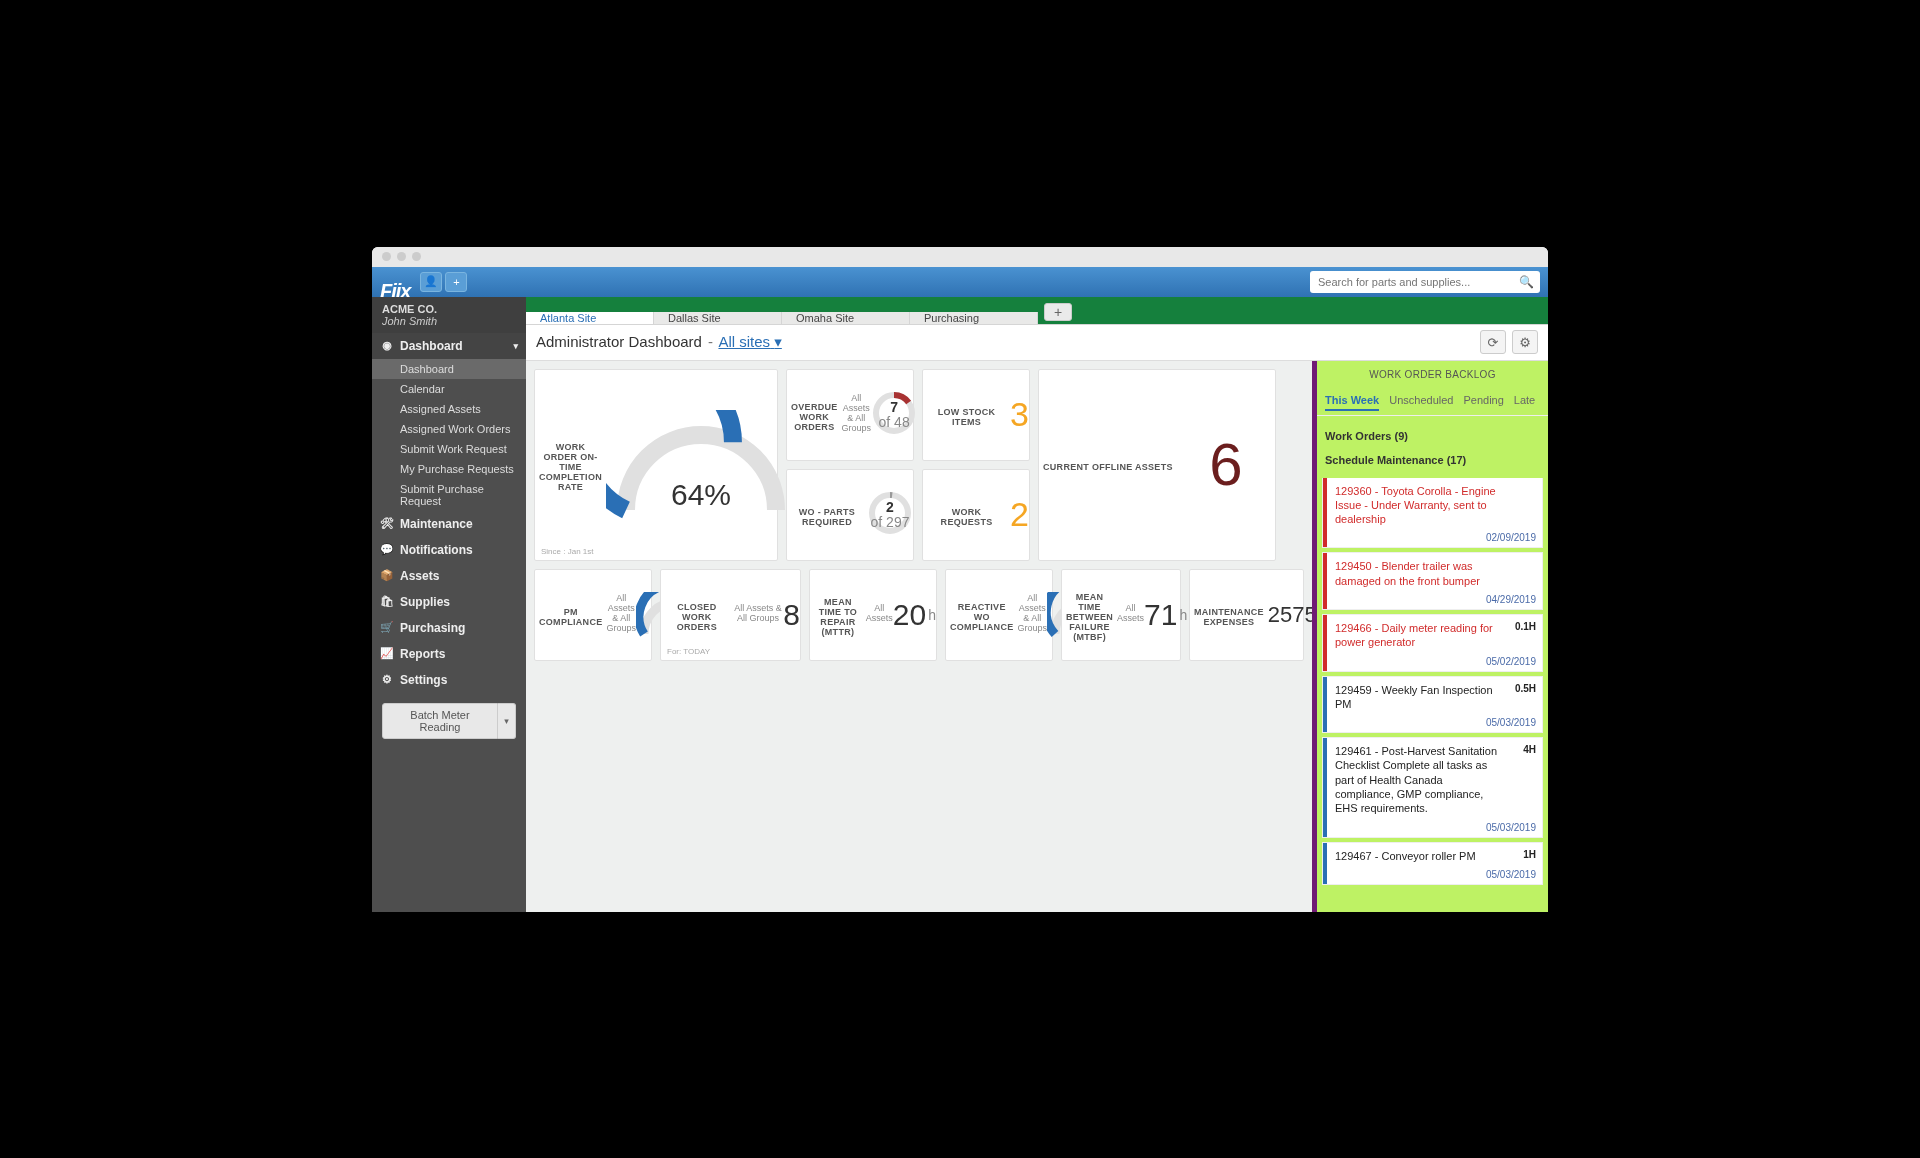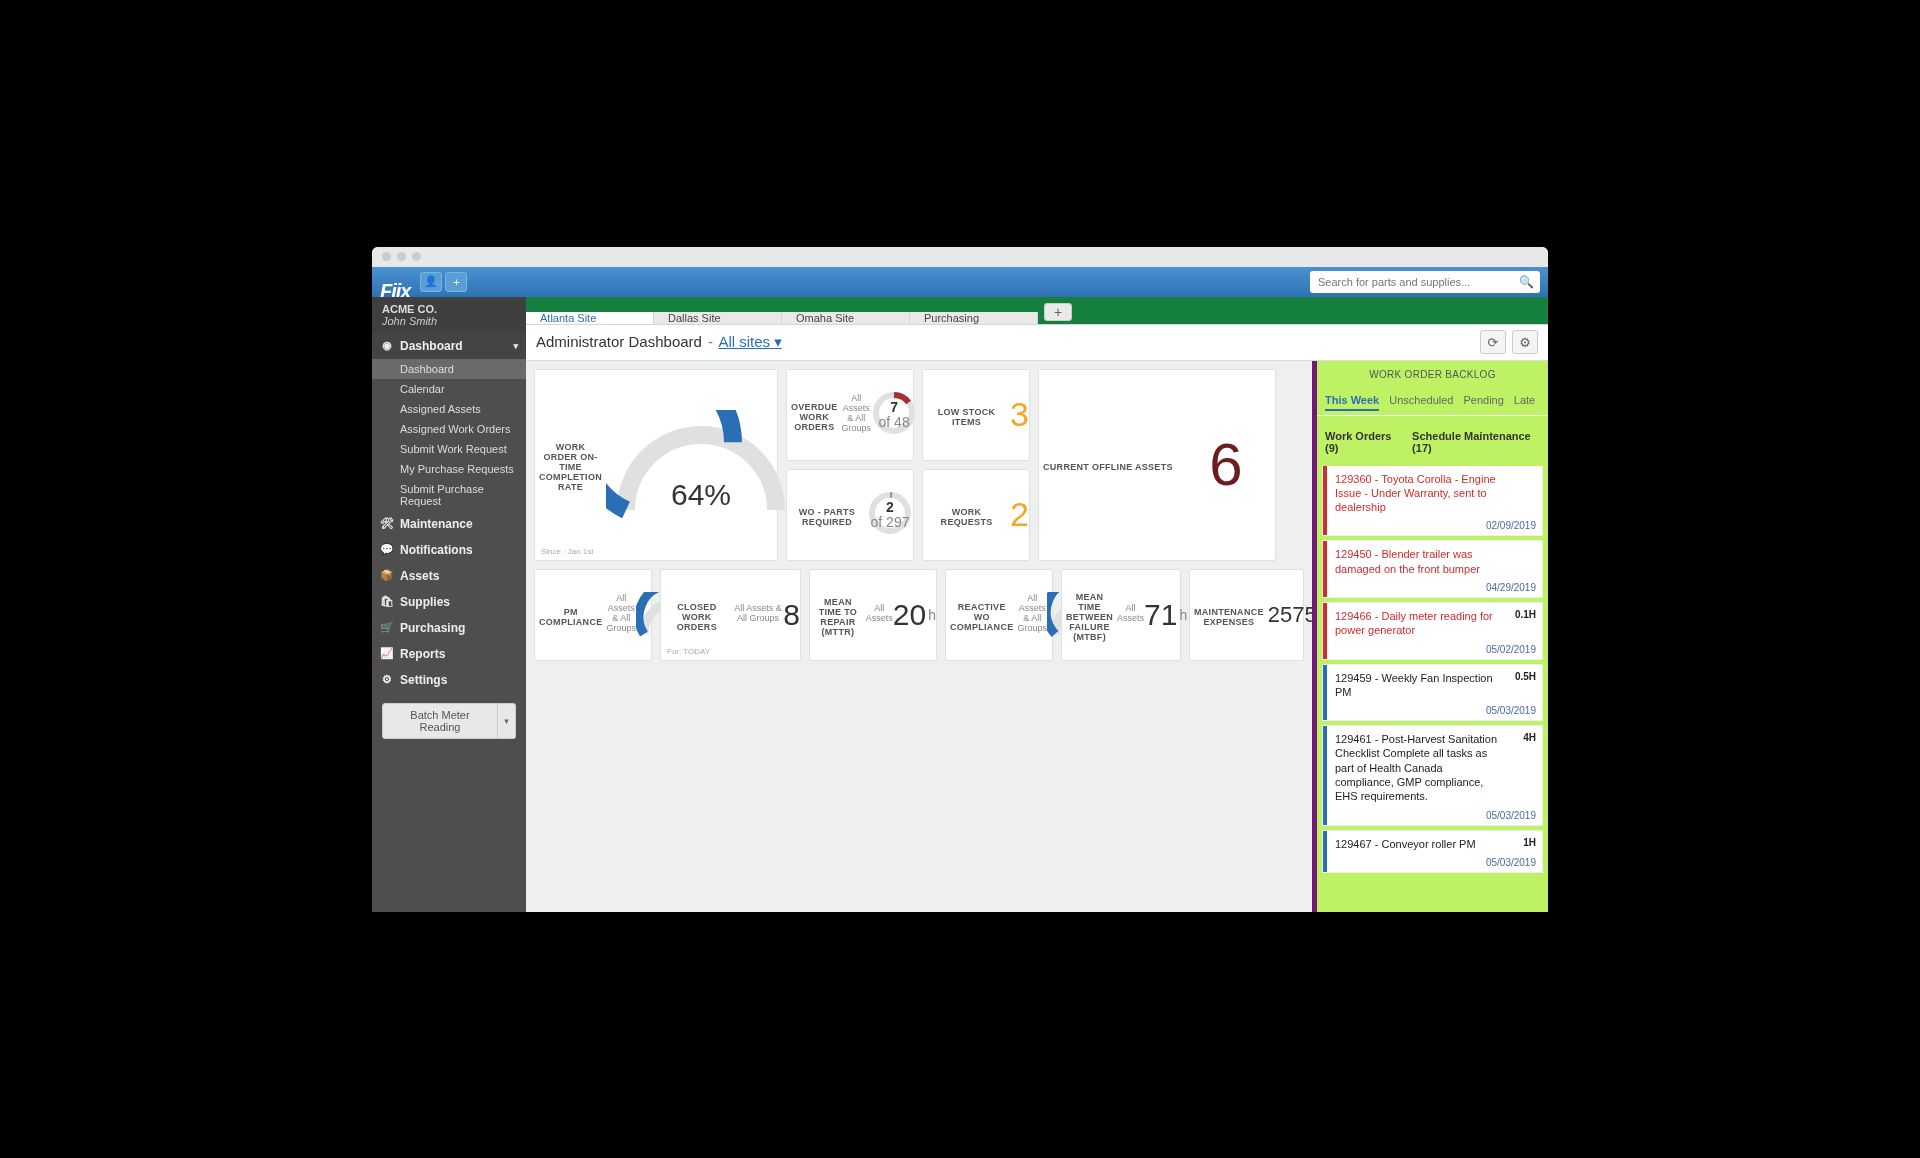--- a/index.html
+++ b/index.html
@@ -65,21 +65,21 @@
 .maroon { color: #6b1e1e; }
 .stat-num { font-size: 30px; color: #333; font-weight: 400; }
 .stat-unit { font-size: 14px; color: #888; margin-left: 2px; }
 .footnote { position: absolute; left: 6px; bottom: 4px; font-size: 8px; color: #aaa; }
 
 .backlog { width: 236px; background: #bef264; border-left: 5px solid #701a75; display: flex; flex-direction: column; overflow: hidden; gap: 8px; }
 .bl-title { text-align: center; font-size: 10px; color: #555; padding: 8px 0 6px; letter-spacing: .3px; }
 .bl-tabs { display: flex; gap: 10px; padding: 0 8px 4px; font-size: 11px; border-bottom: 1px solid #eee; }
 .bl-tab { color: #666; cursor: pointer; padding-bottom: 3px; }
 .bl-tab.active { color: #2a6fb5; font-weight: bold; border-bottom: 2px solid #2a6fb5; }
-.bl-subheader { display: flex; gap: 12px; padding: 6px 8px 4px; font-size: 11px; font-weight: bold; color: #333; }
+.bl-subheader { display: flex; gap: 12px; padding: 6px 8px 4px; font-size: 11px; font-weight: bold; color: #333; flex-direction: column; }
 .bl-list { flex: 1; overflow: auto; padding: 0 6px 6px; }
 .bl-card { border-left: 4px solid; background: #fff; margin-bottom: 6px; padding: 6px 6px 4px 8px; font-size: 11px; position: relative; box-shadow: 0 0 0 1px #eee; }
 .bl-card .title { padding-right: 34px; line-height: 1.3; }
 .bl-card .title.red { color: #d12b2b; }
 .bl-card .title.black { color: #222; }
 .bl-card .hours { position: absolute; top: 6px; right: 6px; font-size: 10px; font-weight: bold; color: #222; }
 .bl-card .date { text-align: right; color: #4a6aa8; font-size: 10px; margin-top: 6px; }
 </style>
 </head>
 <body>

